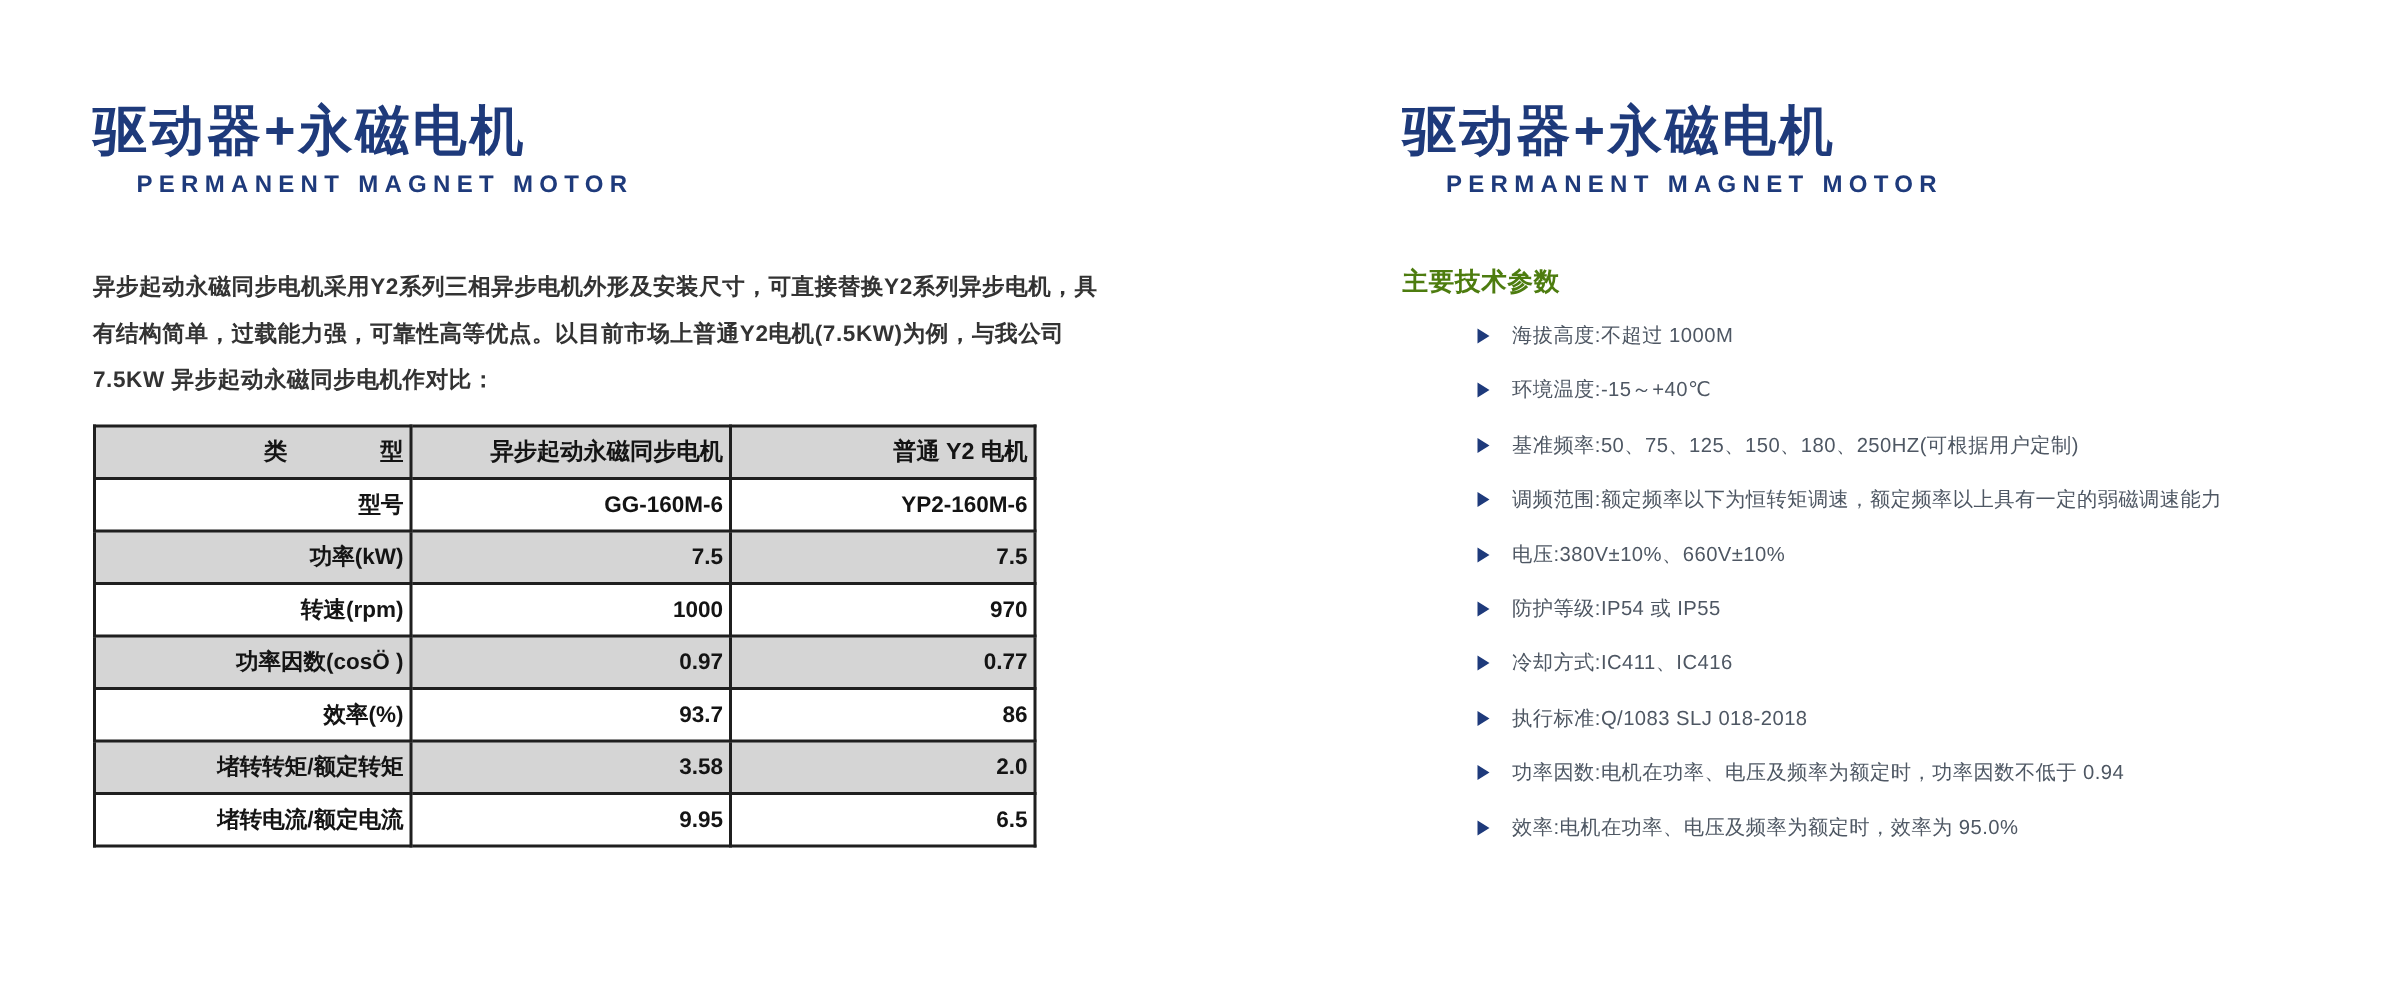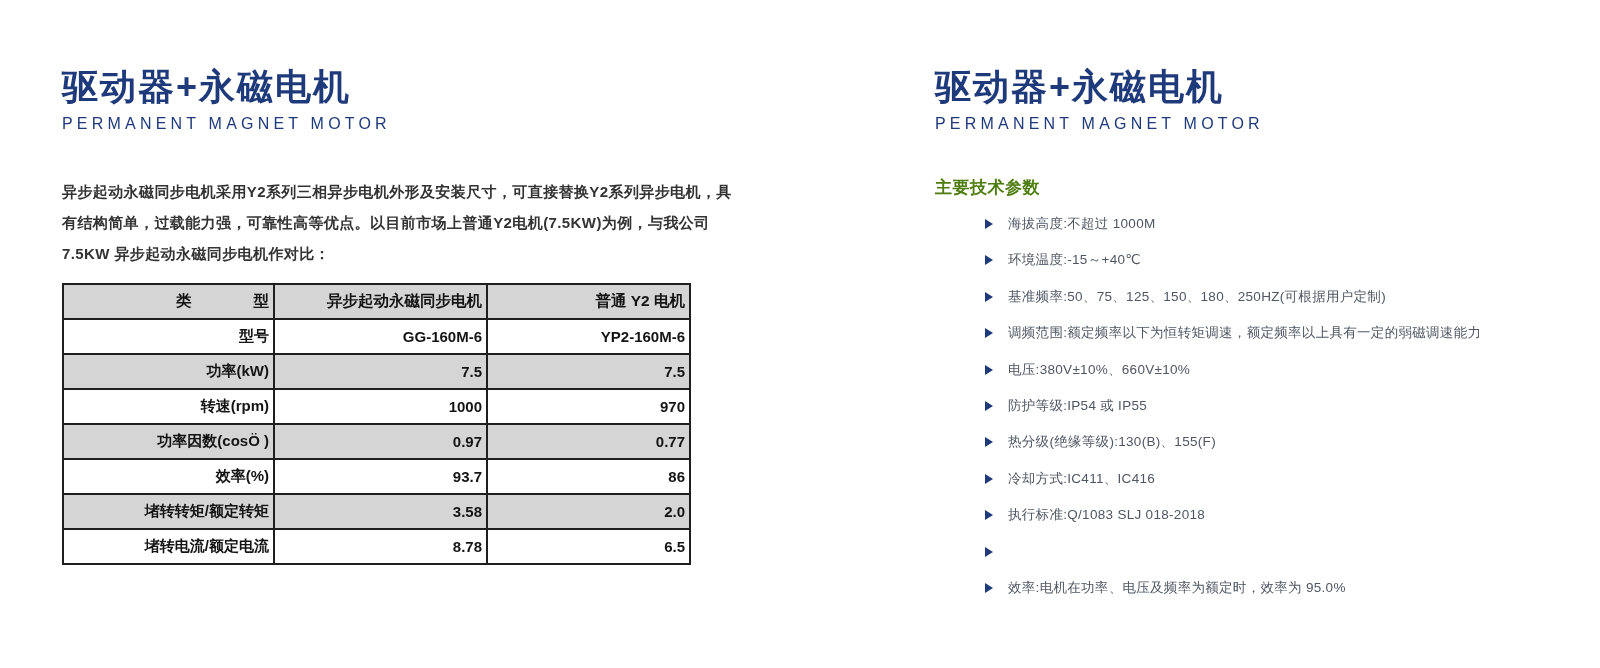--- a/index.html
+++ b/index.html
@@ -12,22 +12,22 @@
 
   
   .title-block{position:absolute;top:68px;}
   .title-block.left{left:62px;}
   .title-block.right{left:935px;}
   .cn-title{
     font-size:36px;font-weight:700;letter-spacing:2px;line-height:1.05;
     color:var(--brand-navy,#1e3a7b);margin:0;
   }
   .en-title{
-    margin-top:9px;font-size:16px;font-weight:400;letter-spacing:4.2px;
-    color:var(--brand-navy,#1e3a7b);white-space:nowrap;
+    margin-top:9px;font-size:16px;font-weight:700;letter-spacing:4.2px;
+    color:var(--brand-navy,#1e3a7b);white-space:nowrap;margin-left:29px;
   }
 
   
   .intro{
     position:absolute;left:62px;top:176px;width:610px;
     font-size:15px;font-weight:700;color:var(--text-dark,#333333);
     letter-spacing:0.4px;
   }
   .intro .line{line-height:31px;white-space:nowrap;}
 
@@ -122,21 +122,21 @@
         <td>93.7</td>
         <td>86</td>
       </tr>
       <tr>
         <td>堵转转矩/额定转矩</td>
         <td>3.58</td>
         <td>2.0</td>
       </tr>
       <tr>
         <td>堵转电流/额定电流</td>
-        <td>8.78</td>
+        <td>9.95</td>
         <td>6.5</td>
       </tr>
     </tbody>
   </table>
 
   <div class="title-block right">
     <h1 class="cn-title">驱动器+永磁电机</h1>
     <div class="en-title">PERMANENT MAGNET MOTOR</div>
   </div>
 
@@ -162,32 +162,29 @@
     <li class="spec-item">
       <span class="tri"></span>
       <span>电压:380V±10%、660V±10%</span>
     </li>
     <li class="spec-item">
       <span class="tri"></span>
       <span>防护等级:IP54 或 IP55</span>
     </li>
     <li class="spec-item">
       <span class="tri"></span>
-      <span>热分级(绝缘等级):130(B)、155(F)</span>
-    </li>
-    <li class="spec-item">
-      <span class="tri"></span>
       <span>冷却方式:IC411、IC416</span>
     </li>
     <li class="spec-item">
       <span class="tri"></span>
       <span>执行标准:Q/1083 SLJ 018-2018</span>
     </li>
     <li class="spec-item">
       <span class="tri"></span>
+      <span>功率因数:电机在功率、电压及频率为额定时，功率因数不低于 0.94</span>
     </li>
     <li class="spec-item">
       <span class="tri"></span>
       <span>效率:电机在功率、电压及频率为额定时，效率为 95.0%</span>
     </li>
   </ul>
 
 </div>
 
 </body></html>

